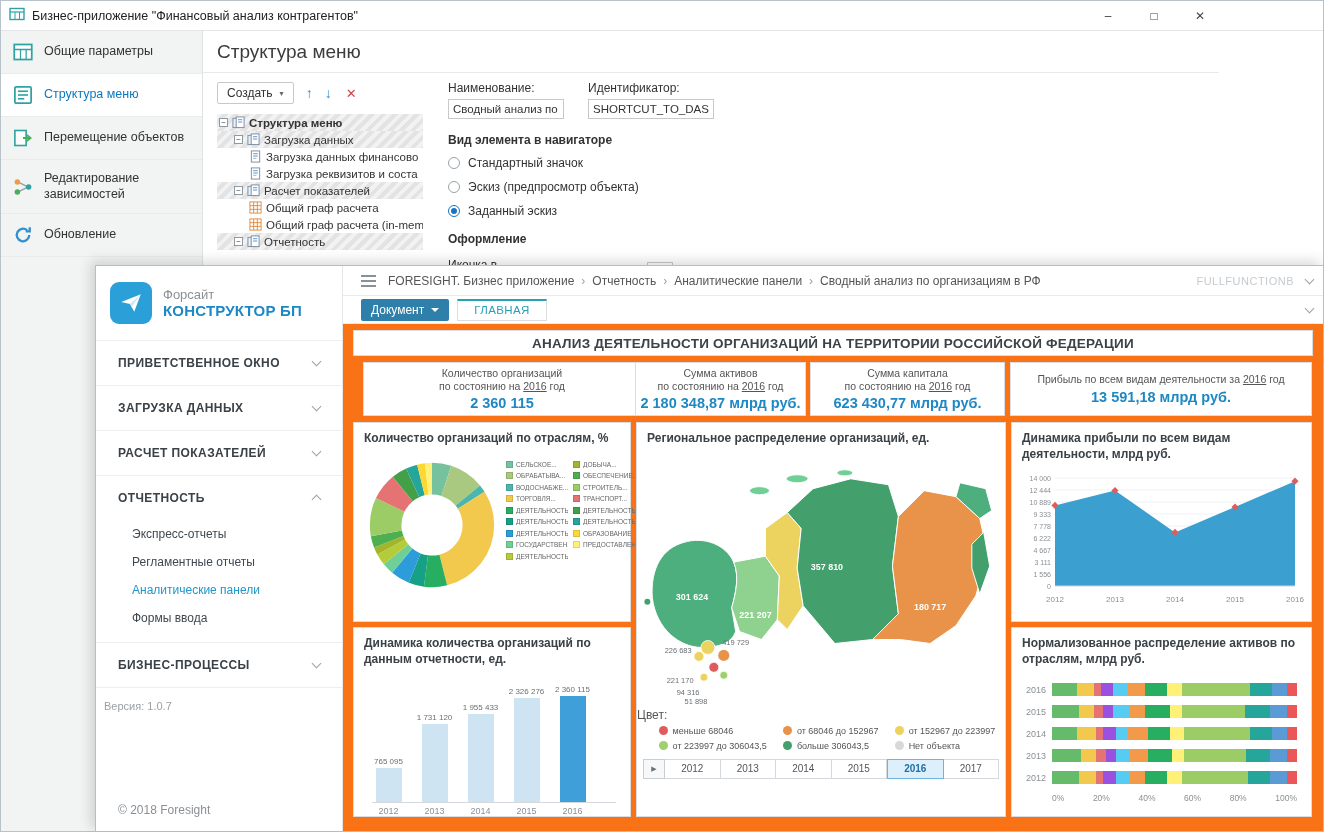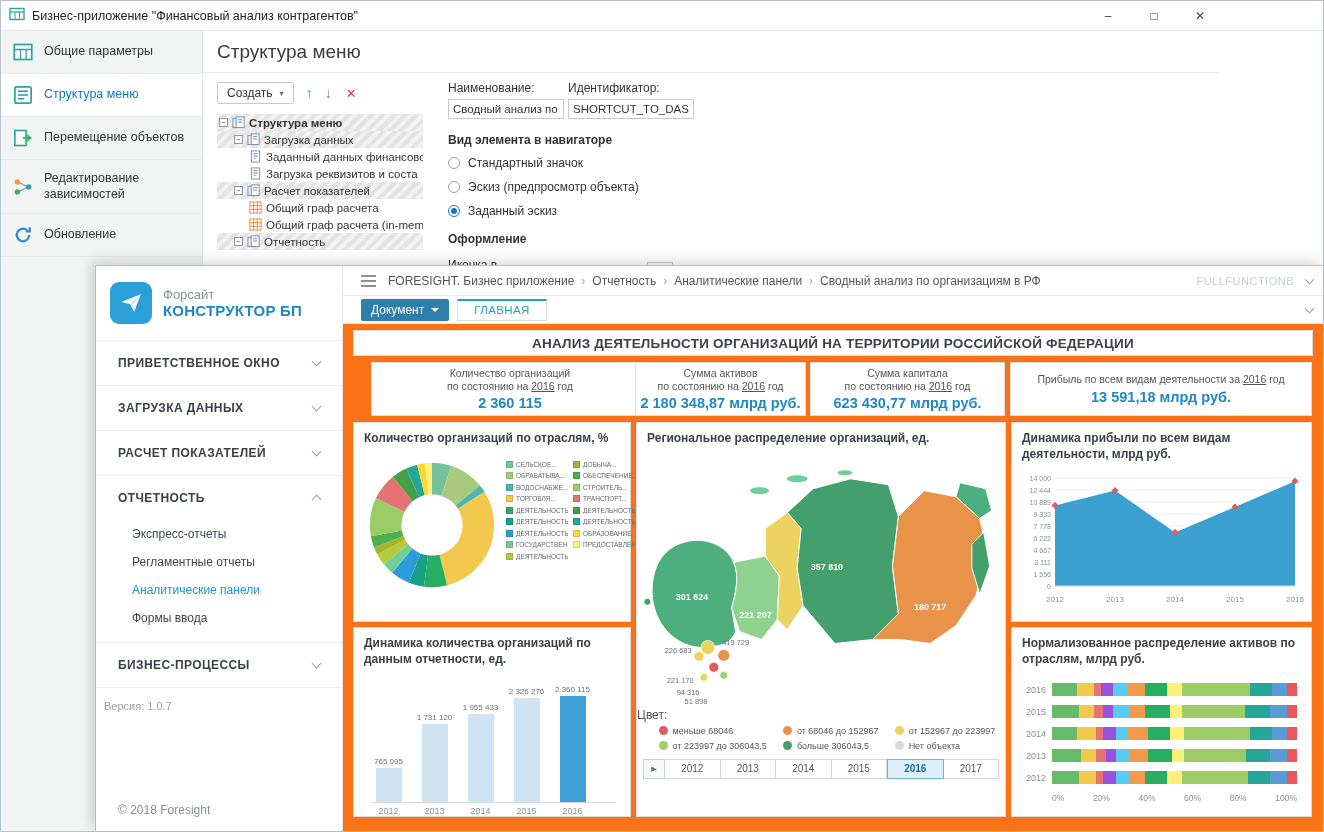--- a/index.html
+++ b/index.html
@@ -25,21 +25,21 @@
 .tb-delete{color:#d04545;font-size:13px;font-weight:bold;cursor:pointer;margin-left:2px;}
 #tree{width:206px;font-size:11.5px;color:#333;margin-left:14px;margin-top:4px;}
 .tree-row{display:flex;align-items:center;gap:4px;height:17px;cursor:pointer;}
 .tree-row.hatch{background:repeating-linear-gradient(135deg,#f2f2f2 0 4px,#e3e3e3 4px 8px);}
 .expander{width:9px;height:9px;border:1px solid #8f9aa3;background:#fff;font-size:8px;line-height:7px;text-align:center;color:#444;flex:0 0 9px;}
 .tree-icon{width:13px;height:13px;flex:0 0 13px;}
 .tree-icon svg{display:block;}
 .tree-label{white-space:nowrap;overflow:hidden;}
 .tree-label.bold{font-weight:bold;}
 .bg-form{position:absolute;left:245px;top:50px;width:470px;font-size:12px;}
-.form-cols{display:flex;gap:4px;align-items:center;}
+.form-cols{display:flex;gap:24px;align-items:center;}
 .f-label{font-size:12px;color:#333;margin-bottom:4px;}
 .f-input{border:1px solid #c6cacd;height:20px;font-size:11.5px;padding:2px 4px;width:116px;color:#333;background:#fff;font-family:inherit;}
 .f-input.wide{width:126px;}
 .f-section{font-weight:bold;margin:14px 0 9px;color:#333;}
 .radio-row{display:flex;align-items:center;gap:8px;margin-bottom:10px;cursor:pointer;}
 .radio-dot{width:12px;height:12px;border-radius:50%;border:1px solid #9aa2a8;background:#fff;position:relative;flex:0 0 12px;}
 .radio-dot.sel{border-color:#1a73c0;}
 .radio-dot.sel::after{content:"";position:absolute;inset:2px;border-radius:50%;background:#1a73c0;}
 .icon-row{display:flex;align-items:center;gap:12px;margin-top:12px;}
 .f-label2{width:112px;}
@@ -217,21 +217,21 @@
         </div>
         <div class="tree-row" style="padding-left: 32px;">
           <span class="tree-icon">
             <svg viewBox="0 0 14 14" width="13" height="13">
               <rect x="2.5" y="1" width="9" height="12" fill="#fff" stroke="#7a8aa0"></rect>
               <line x1="4.5" y1="4" x2="9.5" y2="4" stroke="#4f8fd0"></line>
               <line x1="4.5" y1="6.5" x2="9.5" y2="6.5" stroke="#4f8fd0"></line>
               <line x1="4.5" y1="9" x2="8" y2="9" stroke="#9ab0c8"></line>
             </svg>
           </span>
-          <span class="tree-label">Заданный данных финансово</span>
+          <span class="tree-label">Загрузка данных финансово</span>
         </div>
         <div class="tree-row" style="padding-left: 32px;">
           <span class="tree-icon">
             <svg viewBox="0 0 14 14" width="13" height="13">
               <rect x="2.5" y="1" width="9" height="12" fill="#fff" stroke="#7a8aa0"></rect>
               <line x1="4.5" y1="4" x2="9.5" y2="4" stroke="#4f8fd0"></line>
               <line x1="4.5" y1="6.5" x2="9.5" y2="6.5" stroke="#4f8fd0"></line>
               <line x1="4.5" y1="9" x2="8" y2="9" stroke="#9ab0c8"></line>
             </svg>
           </span>
@@ -733,21 +733,21 @@
           </div>
         <div id="stacked-ticks">
             <span>0%</span>
             <span>20%</span>
             <span>40%</span>
             <span>60%</span>
             <span>80%</span>
             <span>100%</span>
           </div>
       </div>
-    <div class="card kpi" style="left: 28px; width: 278px;">
+    <div class="card kpi" style="left: 20px; width: 278px;">
           <div class="kpi-title">
             <div><span>Количество организаций</span></div>
             <div><span>по состоянию на </span><span class="u">2016</span><span> год</span></div>
           </div>
           <div class="kpi-value">2 360 115</div>
         </div>
         <div class="card kpi" style="left: 292px; width: 171px;">
           <div class="kpi-title">
             <div><span>Сумма активов</span></div>
             <div><span>по состоянию на </span><span class="u">2016</span><span> год</span></div>

